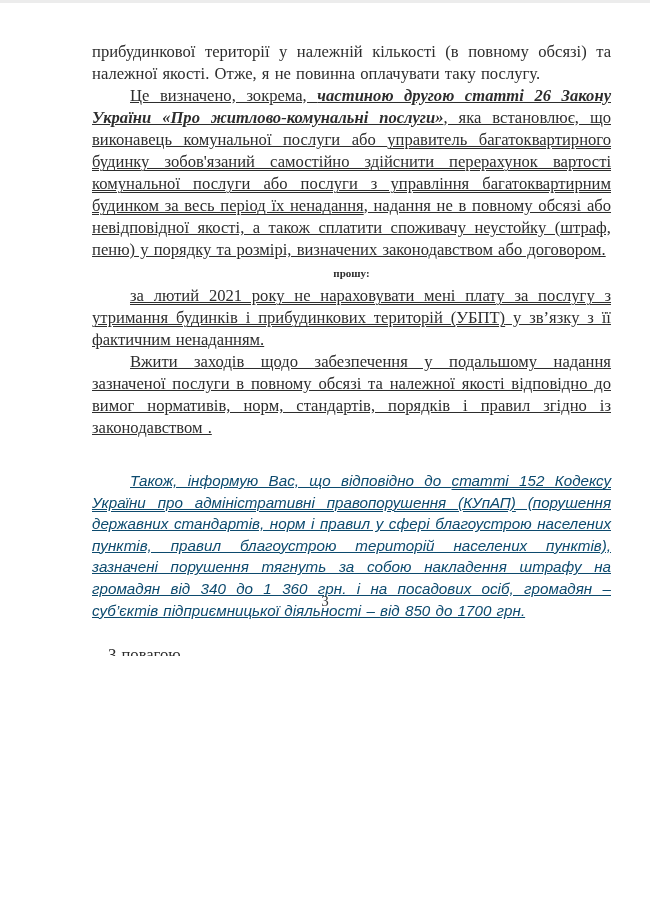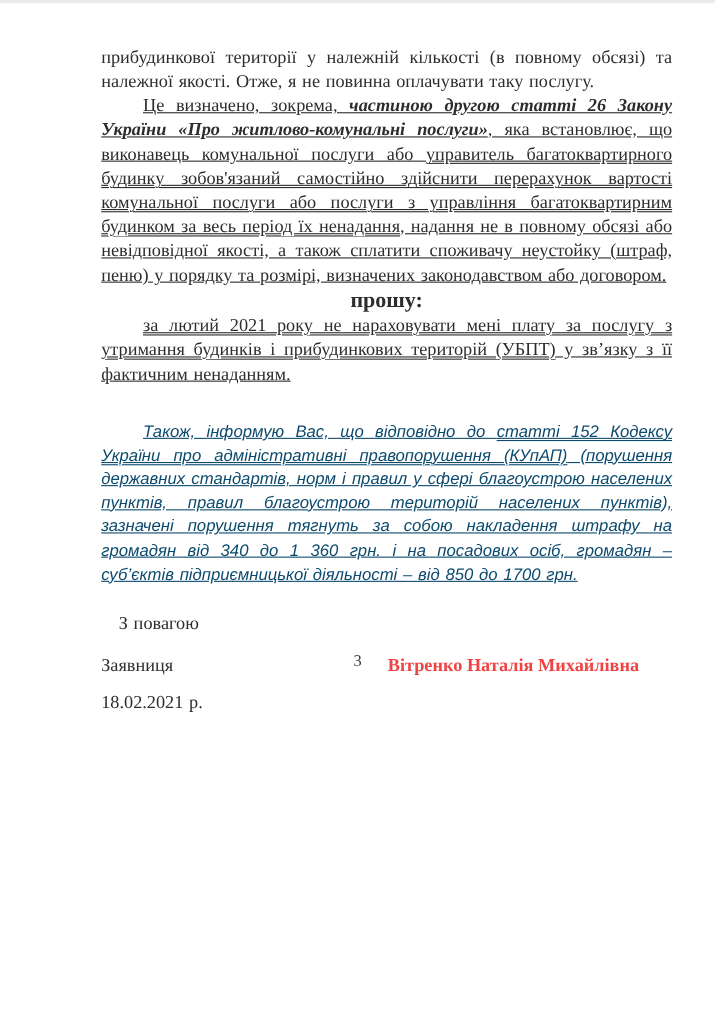--- a/index.html
+++ b/index.html
@@ -25,21 +25,21 @@
     font-size: 16.6px;
     line-height: 22px;
     text-align: justify;
     word-spacing: 1px;
   }
   .indent { text-indent: 38px; text-decoration: underline; }
   .bi { font-weight: bold; font-style: italic; }
   .u { text-decoration: underline; text-decoration-thickness: 1px; text-underline-offset: 3px; }
   .request-heading {
     margin: 1px 0 1px 0;
-    font-size: 20px;
+    font-size: 11px;
     line-height: 22px;
     font-weight: bold;
     text-align: center;
   }
   .note-par {
     margin-top: 31px;
     font-family: "Liberation Sans", sans-serif;
     font-style: italic;
     font-size: 15.2px;
     line-height: 21.6px;
@@ -81,20 +81,23 @@
       <span>Це визначено, зокрема, </span><span class="bi">частиною другою статті 26 Закону України «Про житлово-комунальні послуги»</span><span>, яка встановлює, що виконавець комунальної послуги або </span><span class="u">управитель багатоквартирного будинку зобов'язаний самостійно здійснити перерахунок вартості комунальної послуги або послуги з управління багатоквартирним будинком за весь період їх ненадання</span><span>, надання не в повному обсязі або невідповідної якості, а також сплатити споживачу неустойку (штраф, пеню) у порядку та розмірі, визначених законодавством або договором.</span>
     </p>
 
 
     <p class="request-heading">прошу:</p>
 
     <p class="par indent">
       <span class="u">за лютий 2021 року не нараховувати мені плату за послугу з утримання будинків і прибудинкових територій (УБПТ)</span><span> у зв’язку з її фактичним ненаданням.</span>
     </p>
 
+    <p class="par indent">
+      <span>Вжити заходів щодо забезпечення у подальшому надання зазначеної послуги в повному обсязі та належної якості відповідно до вимог нормативів, норм, стандартів, порядків і правил згідно із законодавством .</span>
+    </p>
 
     <p class="par indent note-par">
       <span>Також, інформую Вас, що відповідно до </span><span class="u">статті 152 Кодексу України про адміністративні правопорушення (КУпАП)</span><span> (порушення державних стандартів, норм і правил у сфері благоустрою населених пунктів, правил благоустрою територій населених пунктів), зазначені порушення тягнуть за собою накладення штрафу на громадян від 340 до 1 360 грн. і на посадових осіб, громадян – суб’єктів підприємницької діяльності – від 850 до 1700 грн.</span>
     </p>
 
     <div class="sig-block">
       <p class="par sig-regards">З повагою</p>
       <div class="sig-row">
         <span>Заявниця</span>
         <span class="sig-name">Вітренко Наталія Михайлівна</span>

